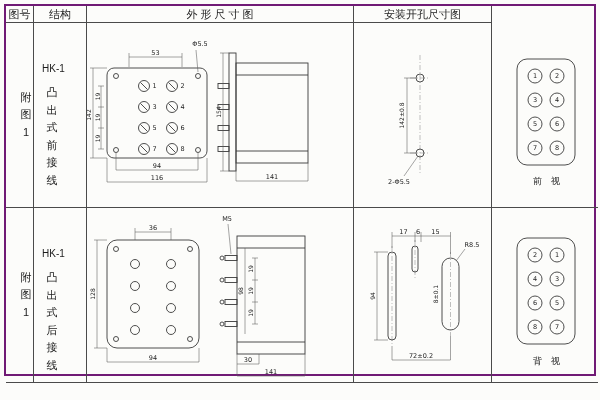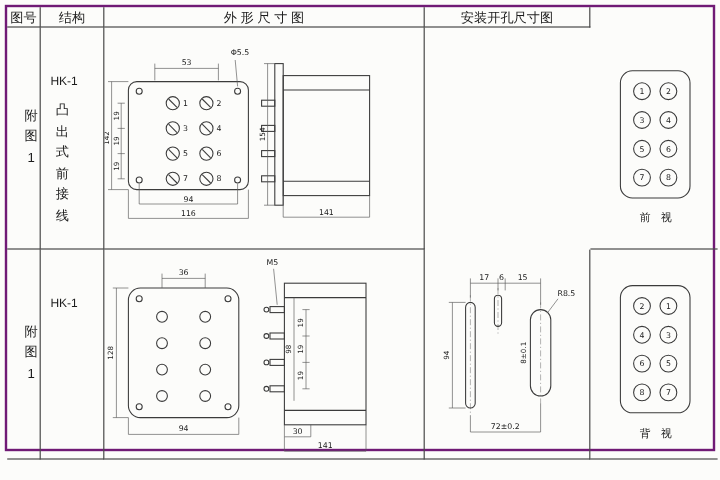--- a/index.html
+++ b/index.html
@@ -121,20 +121,43 @@
           <text x="65.5" y="86">3</text>
           <text x="93.5" y="86">4</text>
           <text x="65.5" y="107">5</text>
           <text x="93.5" y="107">6</text>
           <text x="65.5" y="128">7</text>
           <text x="93.5" y="128">8</text>
         </g>
       </svg>
     </div>
 
+    <div class="cell" style="left:348px;top:17px;width:138px;height:185px">
+      <svg class="draw" width="138" height="185" viewBox="0 0 138 185">
+        <g class="cl">
+          <line x1="66" y1="32" x2="66" y2="152"></line>
+          <line x1="56" y1="55" x2="76" y2="55"></line>
+            <line x1="56" y1="130" x2="76" y2="130"></line>
+        </g>
+        <g class="ln">
+          <circle cx="66" cy="55" r="4"></circle>
+            <circle cx="66" cy="130" r="4"></circle>
+        </g>
+        <g class="dim">
+          <line x1="62" y1="55" x2="50" y2="55"></line>
+            <line x1="62" y1="130" x2="50" y2="130"></line>
+            <line x1="53" y1="55" x2="53" y2="130"></line>
+          <line x1="50" y1="153" x2="64" y2="133"></line>
+        </g>
+        <g>
+          <text class="rot" x="49.5" y="92.5" text-anchor="middle" transform="rotate(-90 49.5 92.5)">142±0.8</text>
+          <text x="45" y="161" text-anchor="middle">2-Φ5.5</text>
+        </g>
+      </svg>
+    </div>
 
     <div class="cell last" style="left:486px;top:17px;width:106px;height:185px">
       <svg class="draw" width="106" height="185" viewBox="0 0 106 185">
         <g class="ln">
           <rect x="25" y="36" width="58" height="106" rx="10"></rect>
           <circle cx="43" cy="53" r="7"></circle>
             <circle cx="65" cy="53" r="7"></circle>
           <circle cx="43" cy="77" r="7"></circle>
             <circle cx="65" cy="77" r="7"></circle>
           <circle cx="43" cy="101" r="7"></circle>
@@ -155,20 +178,21 @@
         </g>
       </svg>
     </div>
 
     <div class="cell figcell" style="left:0;top:202px;width:28px;height:175px">
       <div class="vtext">附图1</div>
     </div>
 
     <div class="cell structcell" style="left:28px;top:202px;width:53px;height:175px">
       <div class="model">HK-1</div>
+      <div class="vtext wiring">凸出式后接线</div>
     </div>
 
     <div class="cell" style="left:81px;top:202px;width:267px;height:175px">
       <svg class="draw" width="267" height="175" viewBox="0 0 267 175">
         <g class="ln">
           <rect x="20" y="32" width="92" height="108" rx="10"></rect>
           <circle cx="29" cy="41" r="2.5"></circle>
             <circle cx="103" cy="41" r="2.5"></circle>
           <circle cx="29" cy="131" r="2.5"></circle>
             <circle cx="103" cy="131" r="2.5"></circle>

